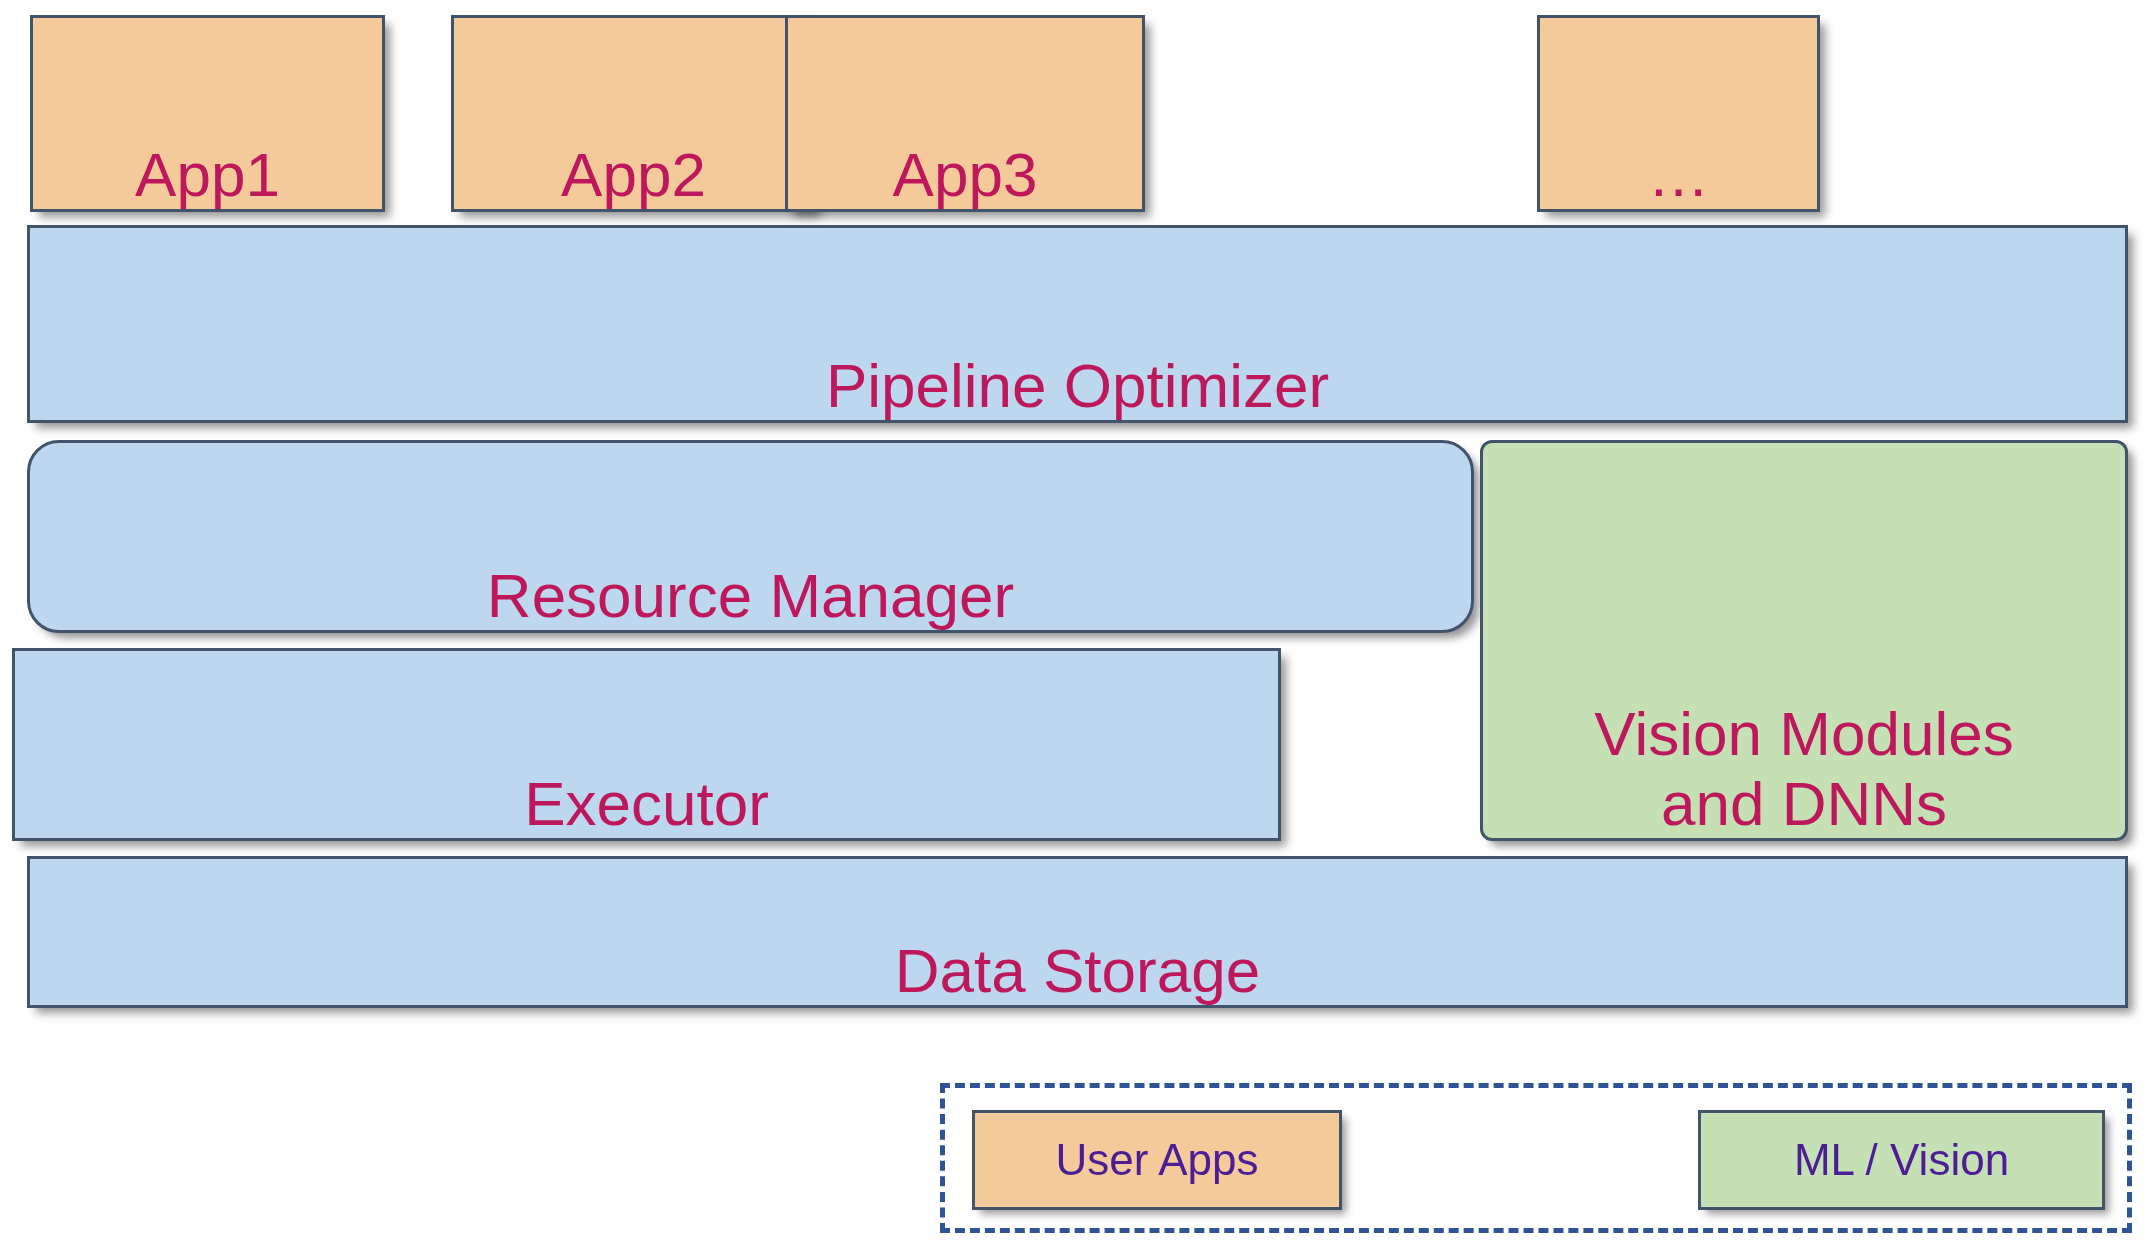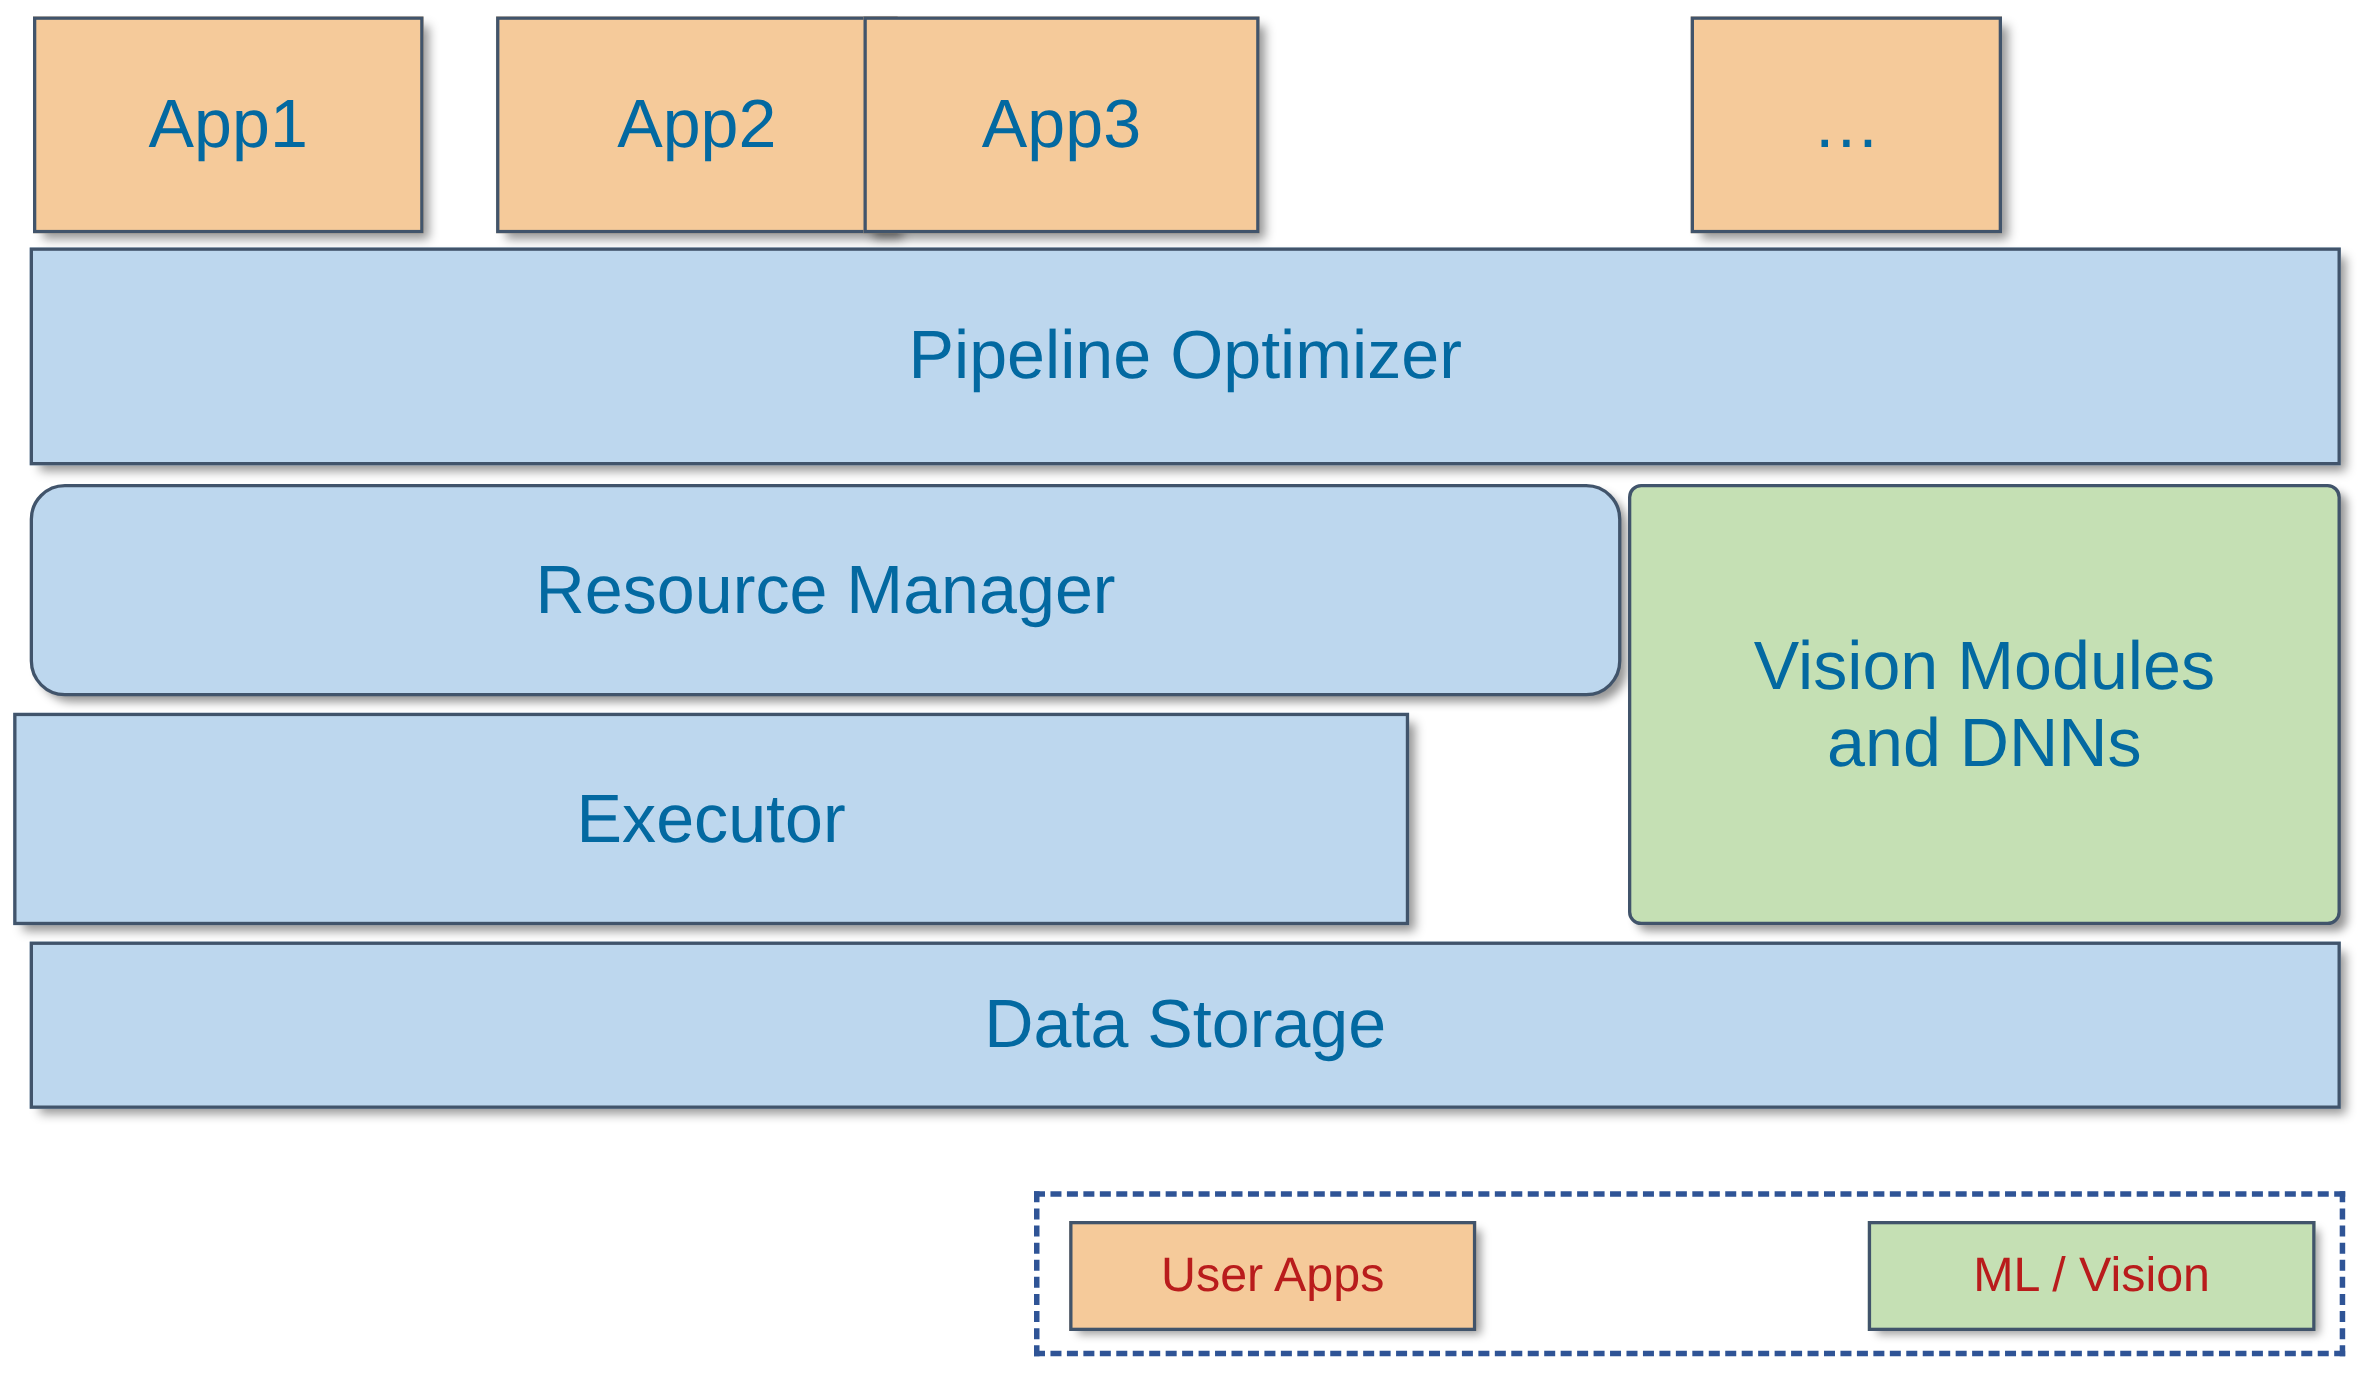--- a/index.html
+++ b/index.html
@@ -19,24 +19,24 @@
     height: 1251px;
     background: #ffffff;
   }
 
   
   .blk {
     position: absolute;
     box-sizing: border-box;
     border: 3px solid #41546B;
     display: flex;
-    align-items: center;
+    align-items: flex-end;
     justify-content: center;
     text-align: center;
-    color: #0369a1;
+    color: #be185d;
     line-height: 1.12;
     box-shadow: 7px 7px 9px -2px rgba(0,0,0,0.42);
     font-family: "Liberation Sans", sans-serif;
   }
   .app   { background: #F5CA9A; font-size: 62px; }
   .sys   { background: #BDD7EE; font-size: 62px; }
   .ml    { background: #C5E0B4; font-size: 62px; }
 
   
   #legend-box {
@@ -46,21 +46,21 @@
     background: transparent;
   }
   .legend-item {
     position: absolute;
     box-sizing: border-box;
     border: 3px solid #41546B;
     display: flex;
     align-items: center;
     justify-content: center;
     text-align: center;
-    color: #b91c1c;
+    color: #4c1d95;
     font-size: 44px;
     box-shadow: 6px 6px 8px -2px rgba(0,0,0,0.40);
     font-family: "Liberation Sans", sans-serif;
   }
   .legend-item.l-app { background: #F5CA9A; }
   .legend-item.l-sys { background: #BDD7EE; }
   .legend-item.l-ml  { background: #C5E0B4; }
 
   .twoline { white-space: pre-line; }
 </style>

